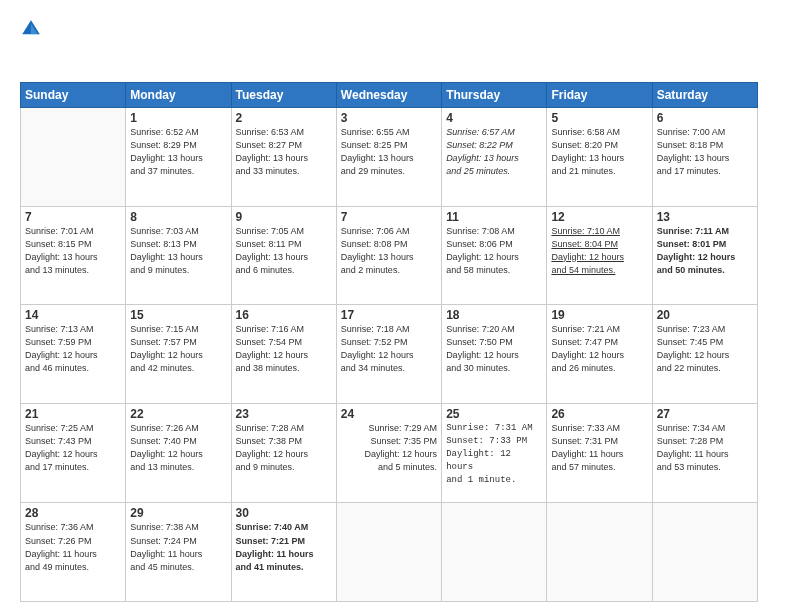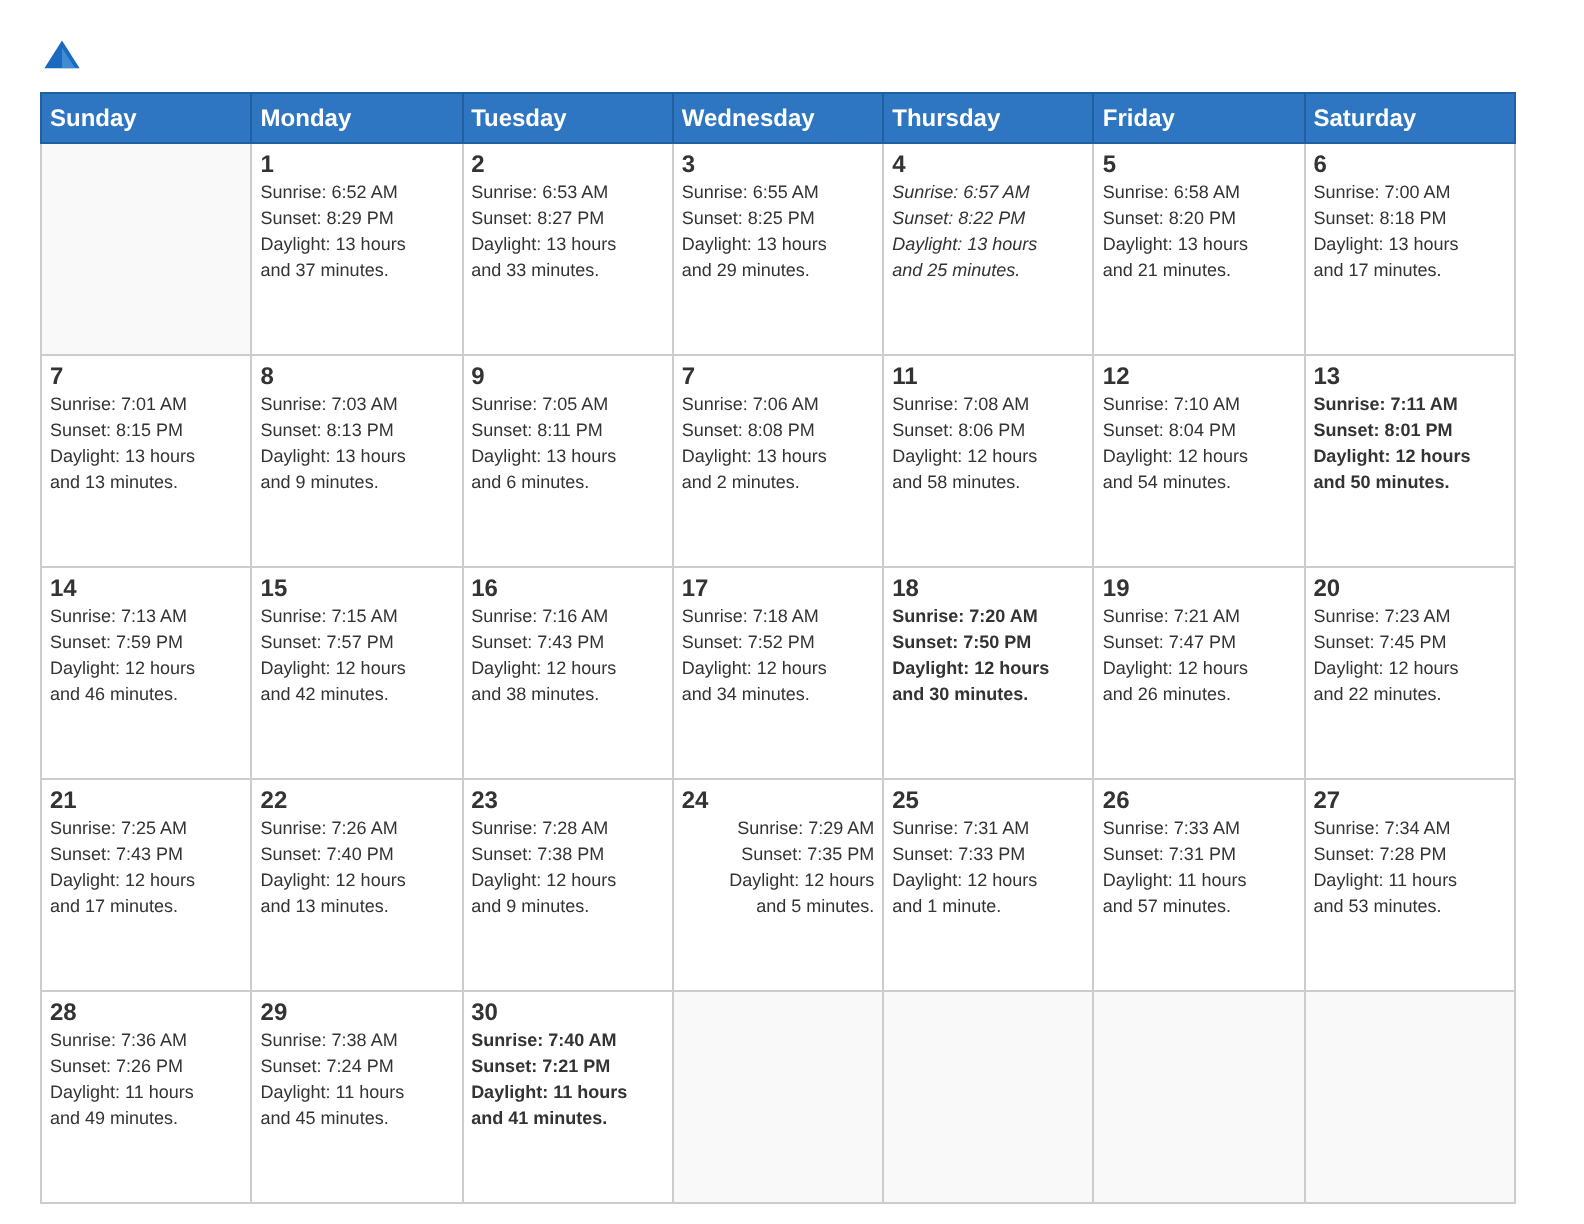--- a/index.html
+++ b/index.html
@@ -9,20 +9,21 @@
       font-family: Arial, sans-serif;
       background: #fff;
       overflow: hidden;
     }
     .page {
       width: 792px;
       height: 612px;
       padding: 18px 34px 10px 20px;
       display: flex;
       flex-direction: column;
+      gap: 36px;
     }
     .header {
       display: flex;
       align-items: flex-start;
       justify-content: space-between;
       margin-bottom: 6px;
     }
     .logo {
       display: flex;
       align-items: center;
@@ -204,21 +205,21 @@
           </td>
           <td>
             <span class="day-number">11</span>
             <div class="day-info" style="white-space: pre-line;">Sunrise: 7:08 AM
 Sunset: 8:06 PM
 Daylight: 12 hours
 and 58 minutes.</div>
           </td>
           <td>
             <span class="day-number">12</span>
-            <div class="day-info" style="white-space: pre-line;">Sunrise: 7:10 AM
+            <div class="day-info" style="white-space: pre-line; text-decoration: underline;">Sunrise: 7:10 AM
 Sunset: 8:04 PM
 Daylight: 12 hours
 and 54 minutes.</div>
           </td>
           <td>
             <span class="day-number">13</span>
             <div class="day-info" style="white-space: pre-line; font-weight: bold;">Sunrise: 7:11 AM
 Sunset: 8:01 PM
 Daylight: 12 hours
 and 50 minutes.</div>
@@ -235,34 +236,34 @@
           <td>
             <span class="day-number">15</span>
             <div class="day-info" style="white-space: pre-line;">Sunrise: 7:15 AM
 Sunset: 7:57 PM
 Daylight: 12 hours
 and 42 minutes.</div>
           </td>
           <td>
             <span class="day-number">16</span>
             <div class="day-info" style="white-space: pre-line;">Sunrise: 7:16 AM
-Sunset: 7:43 PM
+Sunset: 7:54 PM
 Daylight: 12 hours
 and 38 minutes.</div>
           </td>
           <td>
             <span class="day-number">17</span>
             <div class="day-info" style="white-space: pre-line;">Sunrise: 7:18 AM
 Sunset: 7:52 PM
 Daylight: 12 hours
 and 34 minutes.</div>
           </td>
           <td>
             <span class="day-number">18</span>
-            <div class="day-info" style="white-space: pre-line; font-weight: bold;">Sunrise: 7:20 AM
+            <div class="day-info" style="white-space: pre-line;">Sunrise: 7:20 AM
 Sunset: 7:50 PM
 Daylight: 12 hours
 and 30 minutes.</div>
           </td>
           <td>
             <span class="day-number">19</span>
             <div class="day-info" style="white-space: pre-line;">Sunrise: 7:21 AM
 Sunset: 7:47 PM
 Daylight: 12 hours
 and 26 minutes.</div>
@@ -299,21 +300,21 @@
           </td>
           <td>
             <span class="day-number">24</span>
             <div class="day-info" style="white-space: pre-line; text-align: right;">Sunrise: 7:29 AM
 Sunset: 7:35 PM
 Daylight: 12 hours
 and 5 minutes.</div>
           </td>
           <td>
             <span class="day-number">25</span>
-            <div class="day-info" style="white-space: pre-line;">Sunrise: 7:31 AM
+            <div class="day-info" style="white-space: pre-line; font-family: Liberation Mono, monospace;">Sunrise: 7:31 AM
 Sunset: 7:33 PM
 Daylight: 12 hours
 and 1 minute.</div>
           </td>
           <td>
             <span class="day-number">26</span>
             <div class="day-info" style="white-space: pre-line;">Sunrise: 7:33 AM
 Sunset: 7:31 PM
 Daylight: 11 hours
 and 57 minutes.</div>

